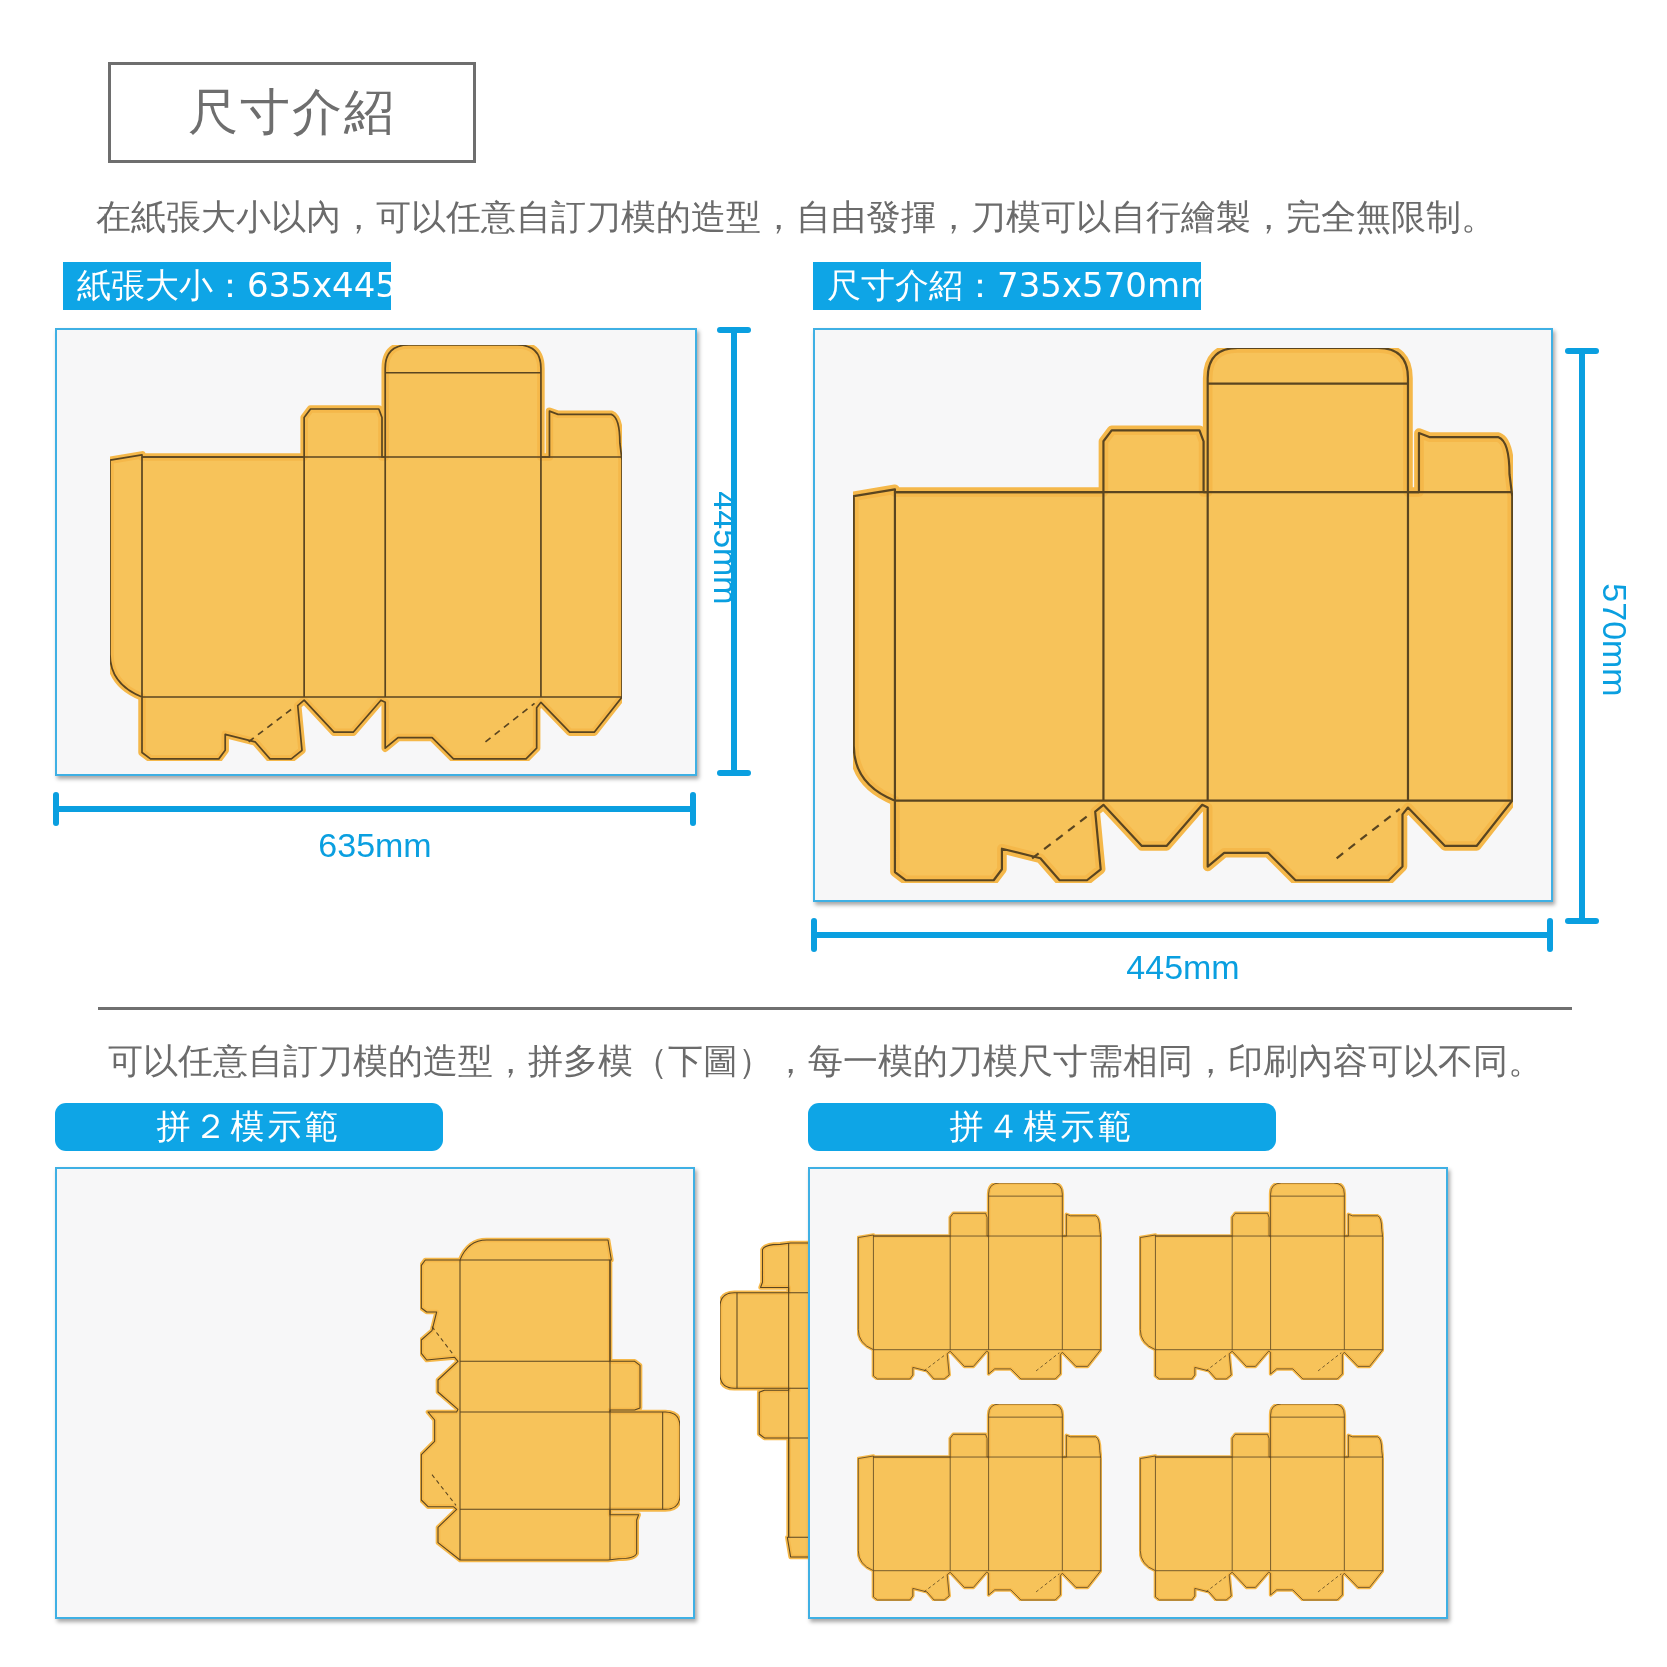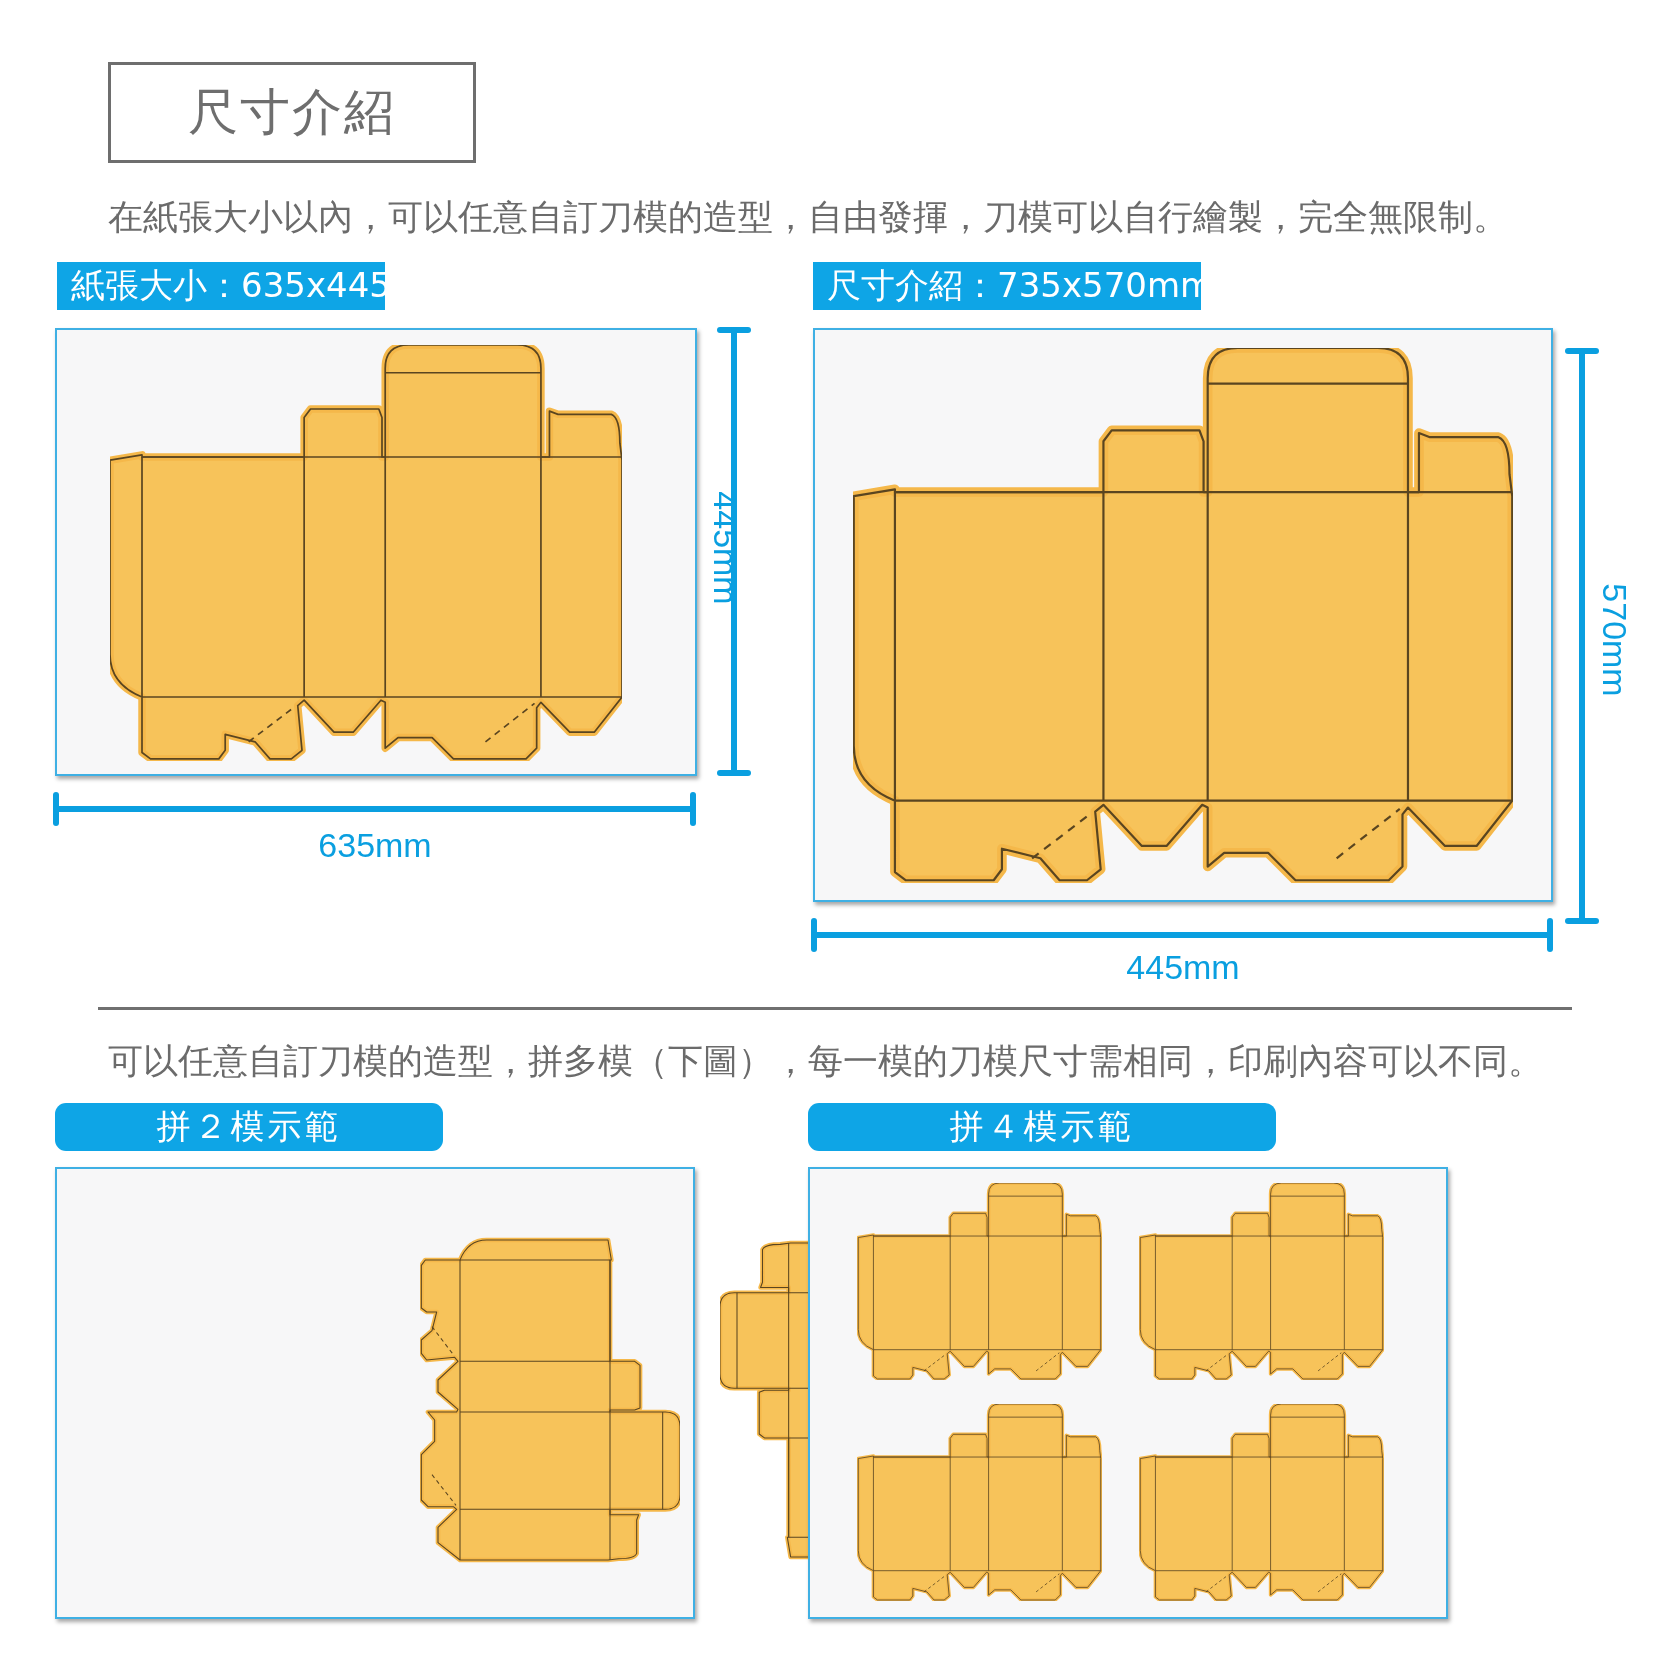--- a/index.html
+++ b/index.html
@@ -39,23 +39,23 @@
         <line x1="258" y1="26" x2="404" y2="26"></line>
         <path d="M130,372 L172,340" stroke-dasharray="6,5"></path>
         <path d="M352,372 L398,336" stroke-dasharray="6,5"></path>
       </g>
     </symbol>
   </defs>
 </svg>
 
 <div class="abs title-box">尺寸介紹</div>
 
-<div class="abs intro" style="left:108px;top:194px;text-align:right;">在紙張大小以內，可以任意自訂刀模的造型，自由發揮，刀模可以自行繪製，完全無限制。</div>
+<div class="abs intro" style="left:96px;top:194px;text-align:right;">在紙張大小以內，可以任意自訂刀模的造型，自由發揮，刀模可以自行繪製，完全無限制。</div>
 
-<div class="abs label-bar left" style="left:57px;top:262px;width:328px;height:48px;">紙張大小：635x445mm</div>
+<div class="abs label-bar left" style="left:63px;top:262px;width:328px;height:48px;">紙張大小：635x445mm</div>
 
 <div class="abs panel" style="left:55px;top:328px;width:642px;height:448px;"></div>
 <svg class="dl" style="left:110px;top:345px;" width="512" height="416">
     <use href="#dieline" width="512" height="416"></use>
   </svg>
 
 <div class="abs dim-cap-h" style="left:717px;top:327px;"></div>
 <div class="abs dim-v" style="left:731px;top:327px;height:448px;"></div>
 <div class="abs dim-cap-h" style="left:717px;top:770px;"></div>
 <div class="abs dim-text" style="left:725px;top:548px;transform:translate(-50%,-50%) rotate(90deg);">445mm</div>

